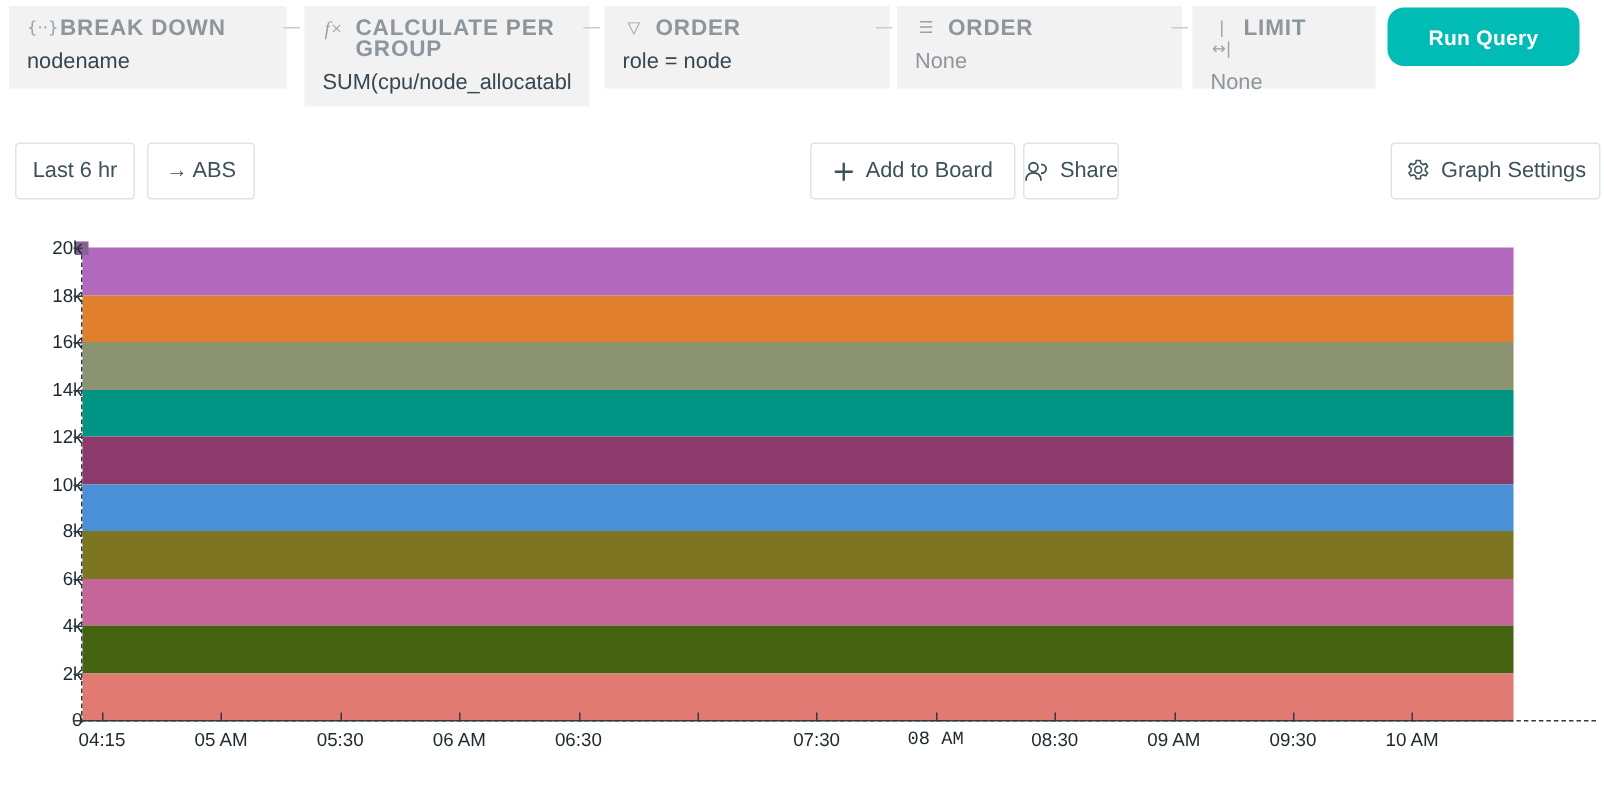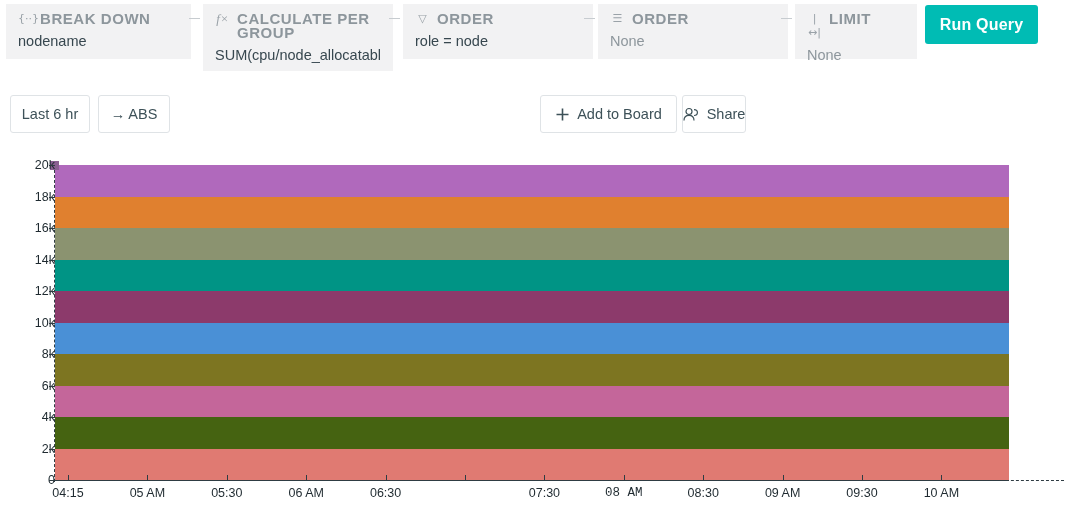--- a/index.html
+++ b/index.html
@@ -67,26 +67,26 @@
     position: absolute;
     top: 18px;
     width: 11px;
     height: 1px;
     background: #c7ccd0;
   }
 
   #run-query-button {
     position: absolute;
     left: 925px; top: 5px;
-    width: 113px; height: 39px;
+    width: 128px; height: 39px;
     background: #00bcb4;
     border: none;
-    border-radius: 3px;
+    border-radius: 11px;
     color: #ffffff;
-    font-size: 16px;
+    font-size: 14px;
     font-weight: bold;
     font-family: "Liberation Sans", sans-serif;
     cursor: pointer;
     letter-spacing: 0.2px;
   }
 
   
   #action-bar {
     position: absolute;
     left: 4px; top: 95px;
@@ -261,20 +261,33 @@
       <svg width="17" height="15" viewBox="0 0 17 15">
         <circle cx="6" cy="4.5" r="3" stroke="#3d5158" stroke-width="1.2" fill="none"></circle>
         <path d="M1 13.5 C1 9.8 3.2 8.3 6 8.3 C8.8 8.3 11 9.8 11 13.5" stroke="#3d5158" stroke-width="1.2" fill="none"></path>
         <path d="M11 2.6 C13 2.6 14.4 3.9 14.4 5.6 C14.4 7.2 13 8.5 11 8.5" stroke="#3d5158" stroke-width="1.2" fill="none"></path>
       </svg>
     </span>
     <span>Share</span>
   </button>
 
 
+  <button class="abtn" style="left:923px; width:140px;">
+    <span class="glyph">
+      <svg width="17" height="17" viewBox="0 0 20 20">
+        <path d="M10 1.2 L11.6 1.2 L12.0 3.4 A6.9 6.9 0 0 1 13.8 4.45 L15.9 3.55 L17.3 5.9 L15.6 7.35
+                 A6.9 6.9 0 0 1 15.6 9.4 L17.3 10.85 L15.9 13.2 L13.8 12.3 A6.9 6.9 0 0 1 12.0 13.35
+                 L11.6 15.5 L8.4 15.5 L8.0 13.35 A6.9 6.9 0 0 1 6.2 12.3 L4.1 13.2 L2.7 10.85
+                 L4.4 9.4 A6.9 6.9 0 0 1 4.4 7.35 L2.7 5.9 L4.1 3.55 L6.2 4.45
+                 A6.9 6.9 0 0 1 8.0 3.4 L8.4 1.2 Z" stroke="#3d5158" stroke-width="1.25" fill="none" stroke-linejoin="round"></path>
+        <circle cx="10" cy="8.4" r="2.7" stroke="#3d5158" stroke-width="1.25" fill="none"></circle>
+      </svg>
+    </span>
+    <span>Graph Settings</span>
+  </button>
 </div>
 
 <div id="chart-region">
   <div id="plot-area">
       <div class="band" style="background: rgb(176, 105, 188); height: 10%;"></div>
       <div class="band" style="background: rgb(224, 128, 47); height: 10%;"></div>
       <div class="band" style="background: rgb(139, 147, 112); height: 10%;"></div>
       <div class="band" style="background: rgb(0, 148, 133); height: 10%;"></div>
       <div class="band" style="background: rgb(140, 58, 107); height: 10%;"></div>
       <div class="band" style="background: rgb(74, 144, 214); height: 10%;"></div>

